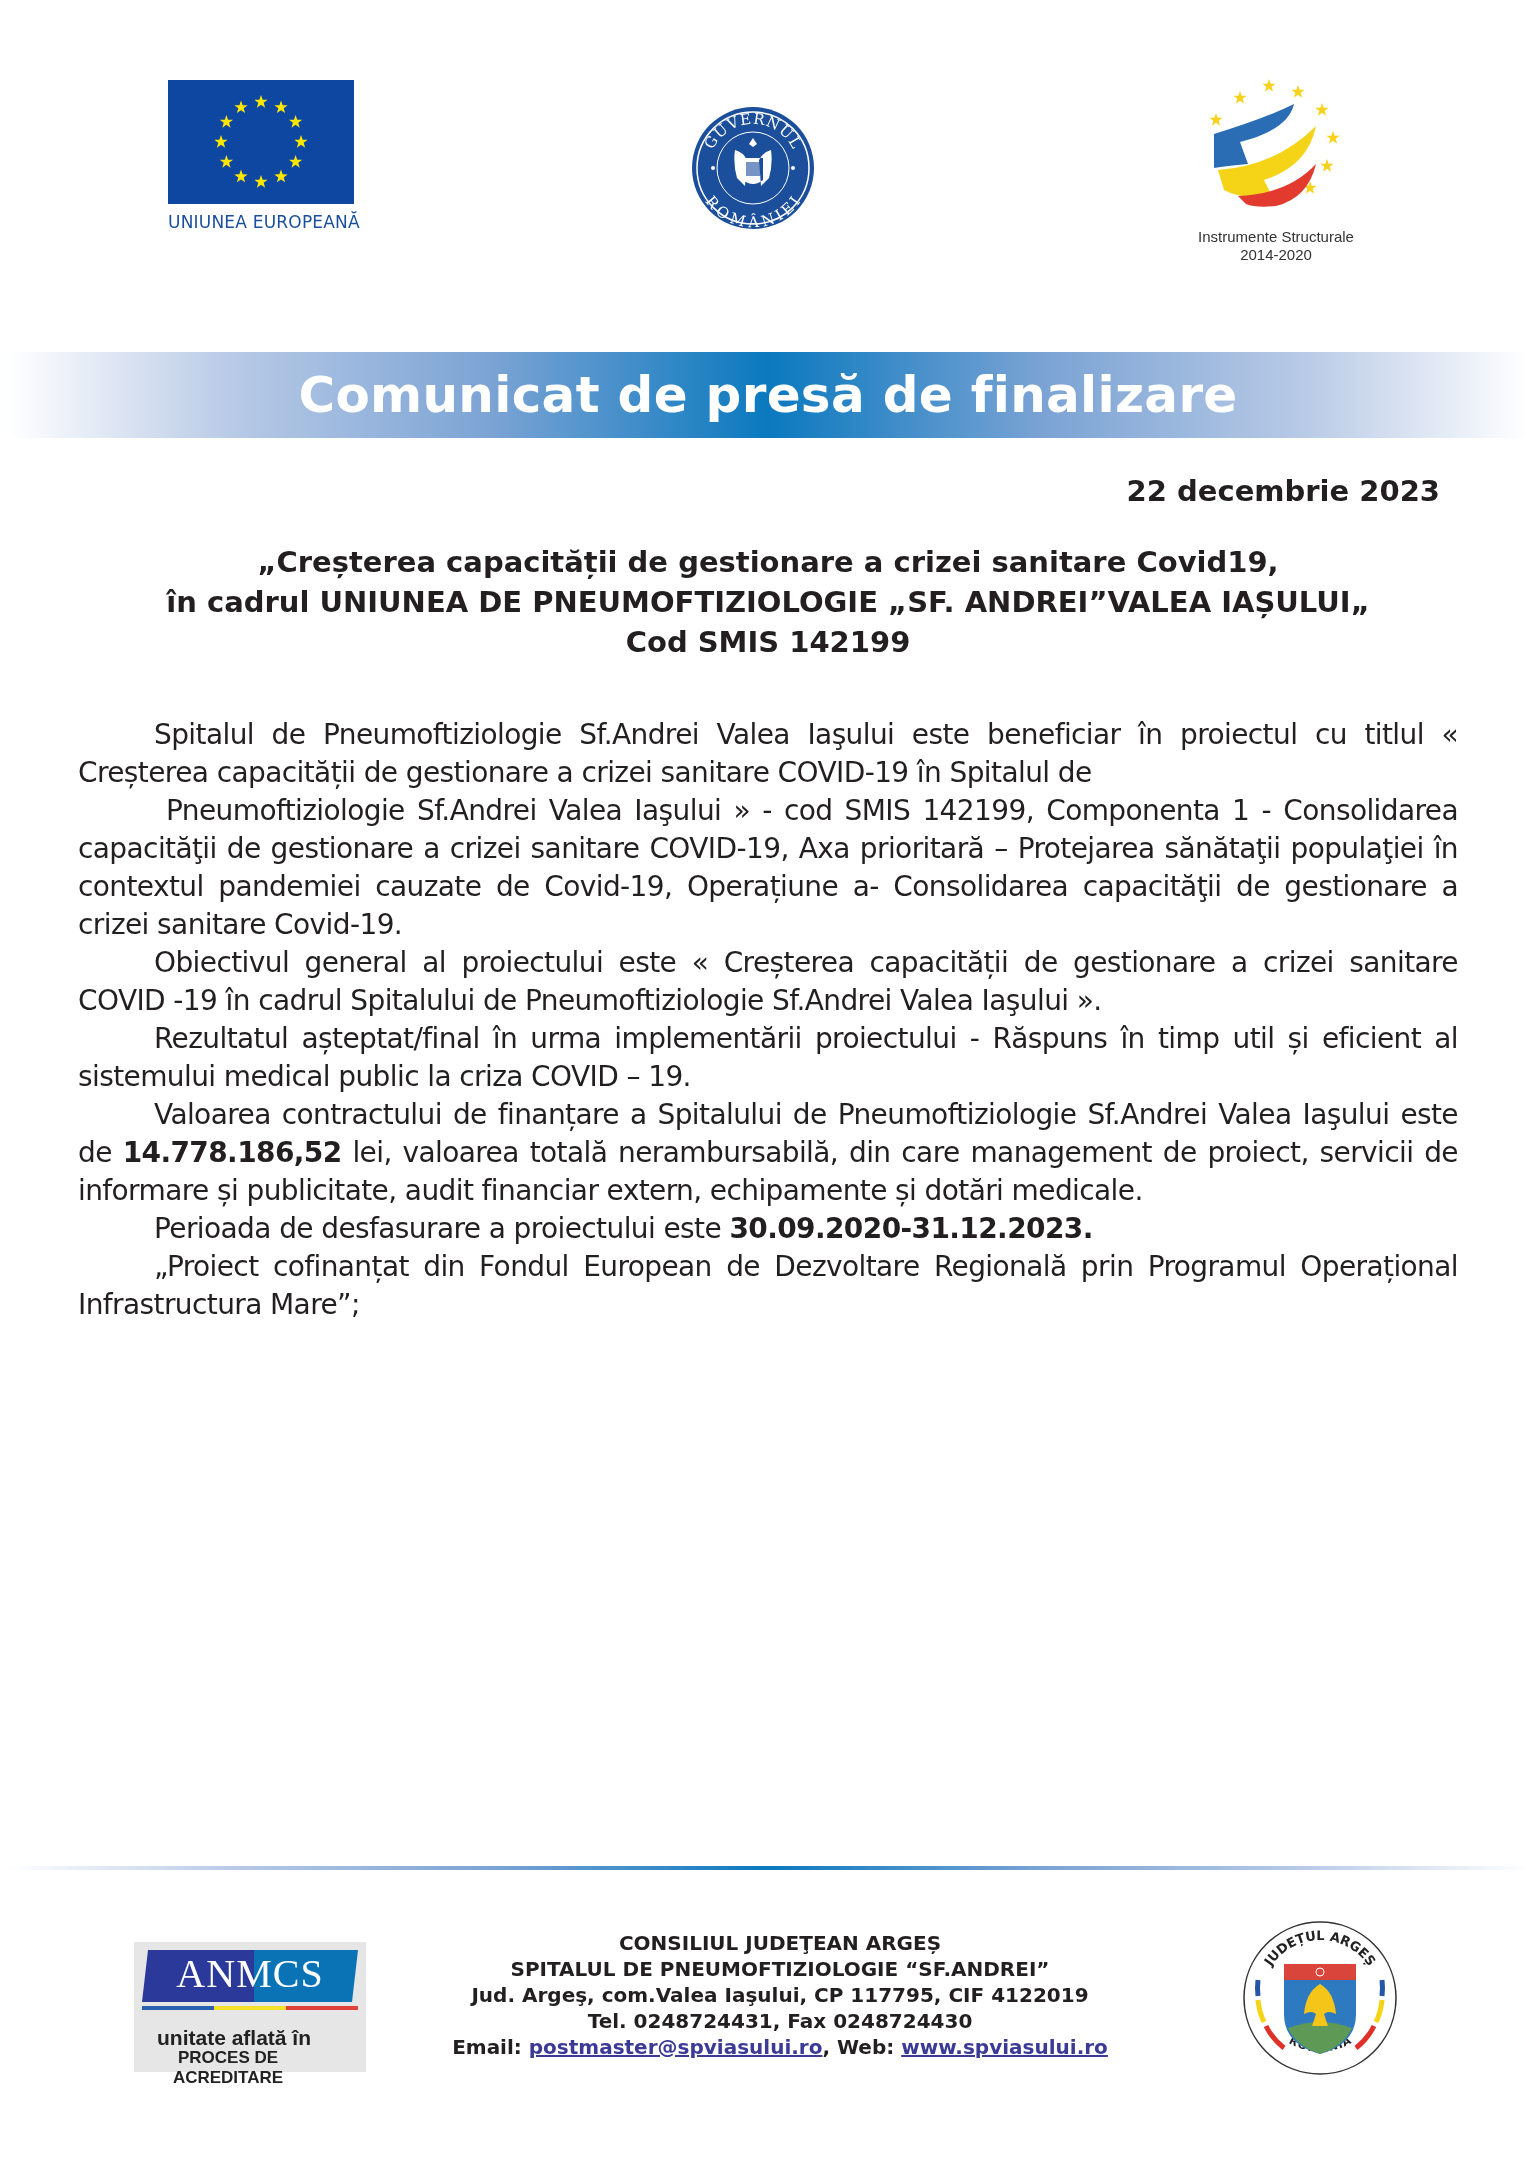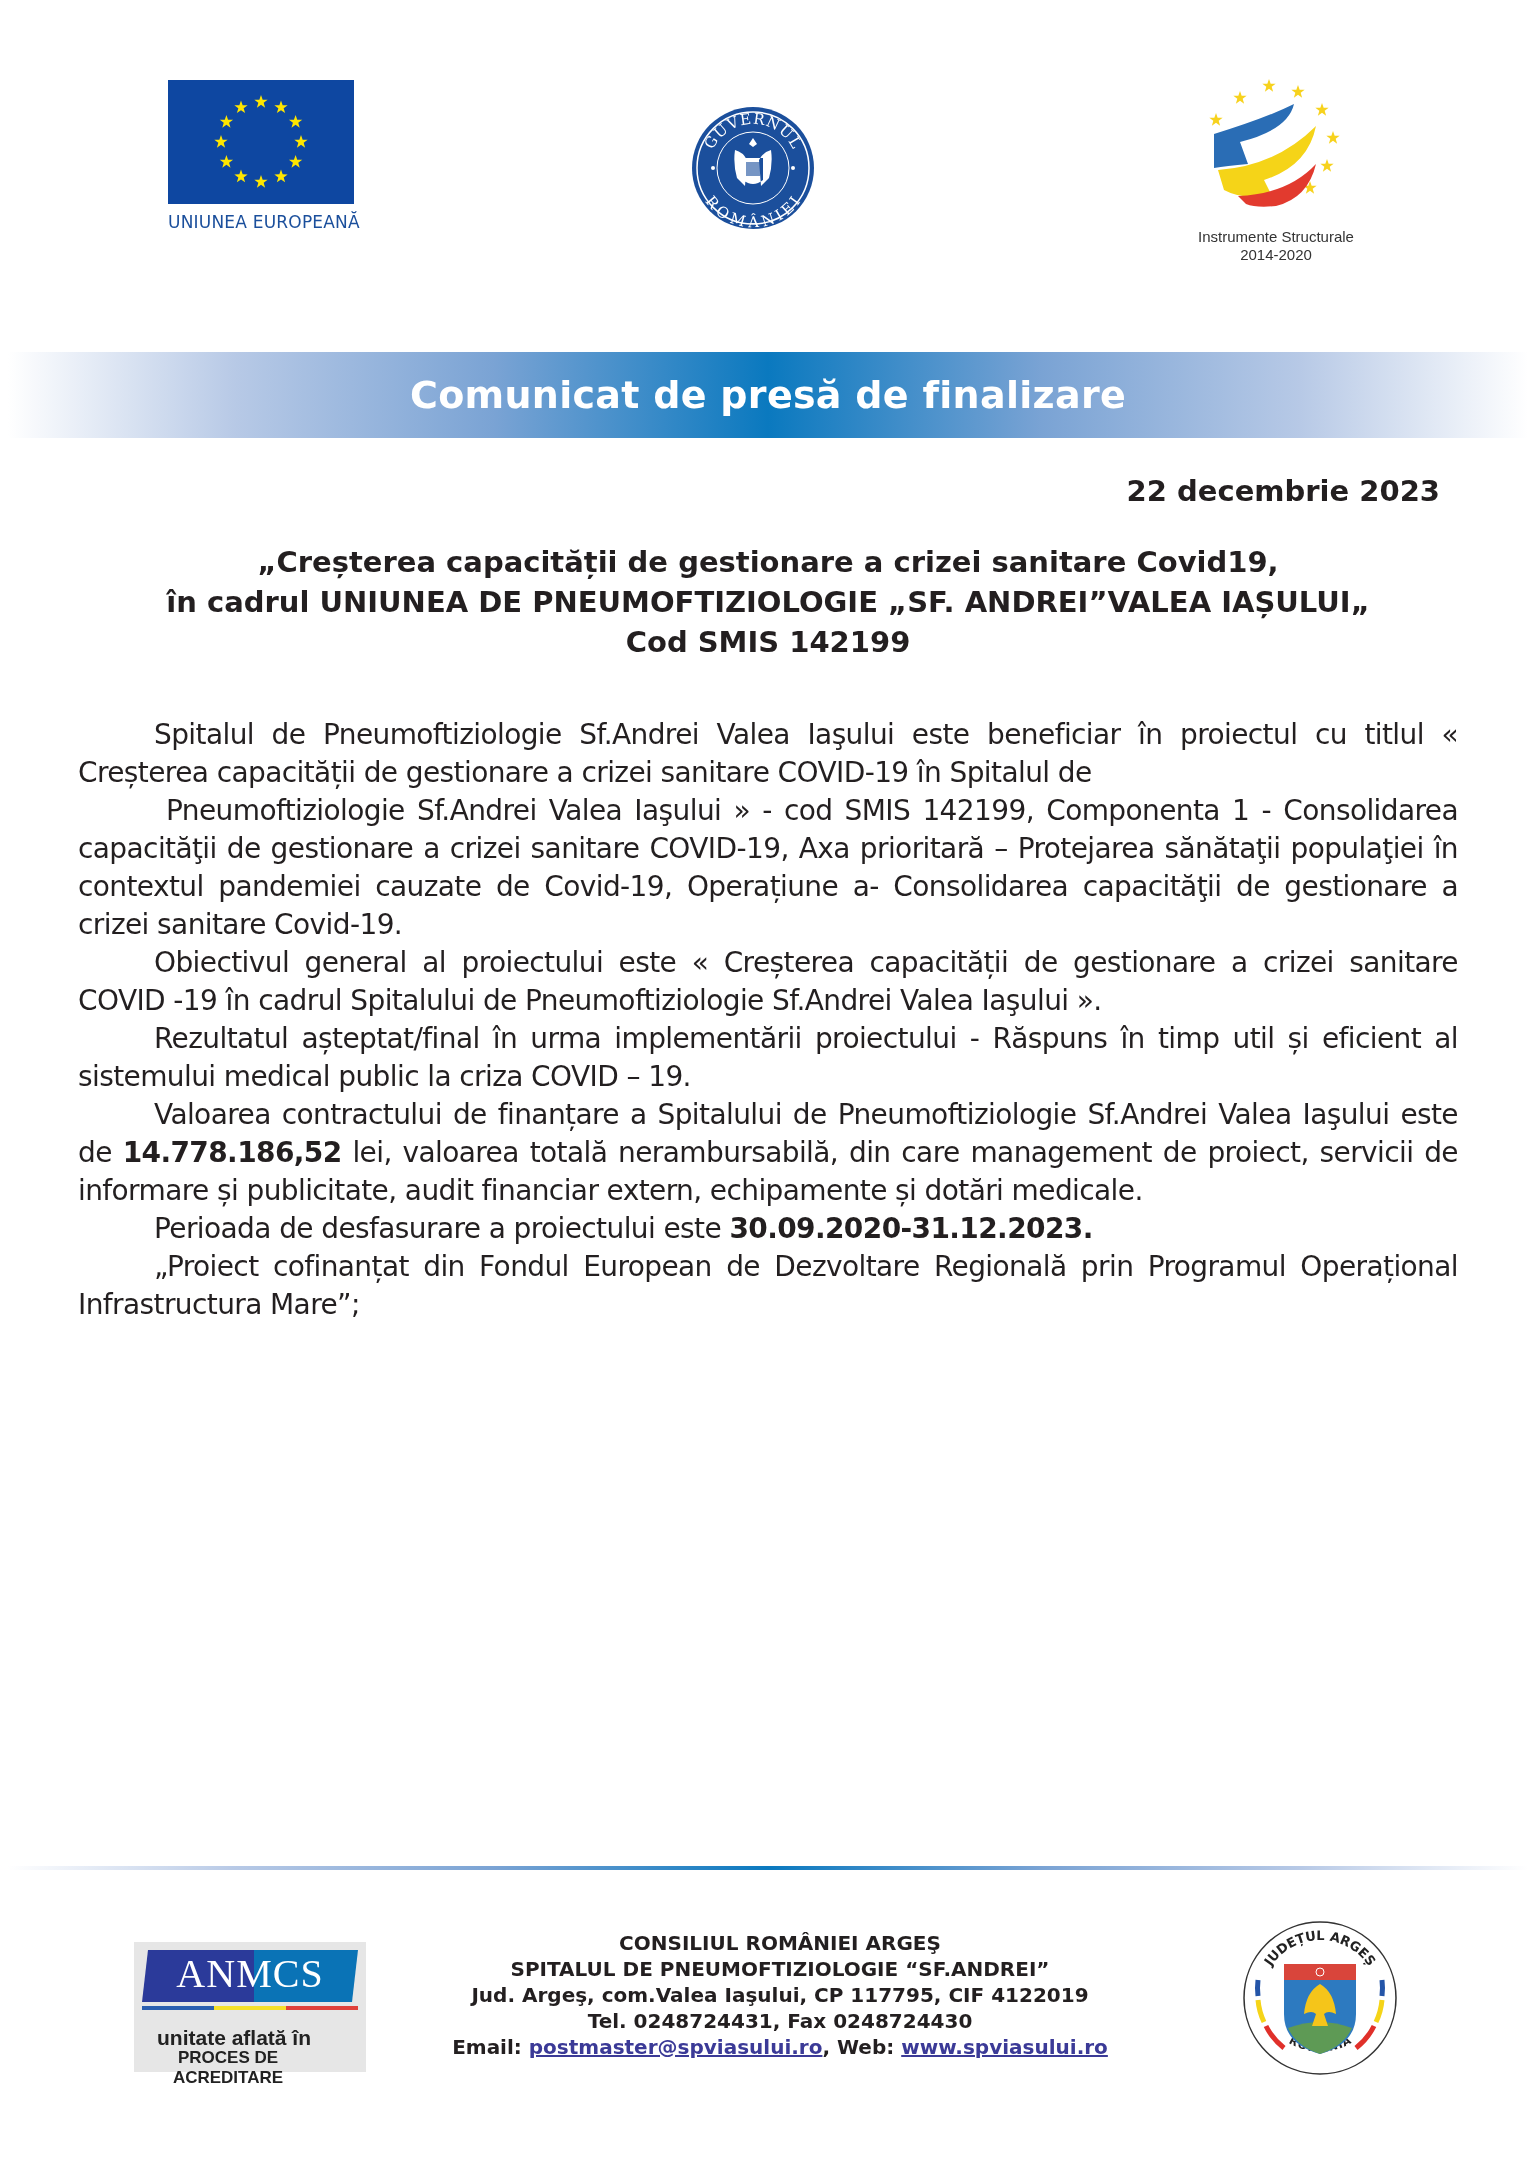--- a/index.html
+++ b/index.html
@@ -16,21 +16,21 @@
 
     .is-logo { position: absolute; left: 1176px; top: 68px; width: 200px; }
     .is-caption { text-align: center; font-family: "Liberation Sans", sans-serif; font-weight: normal; font-size: 15px; color: #333; line-height: 18px; margin-top: 6px; }
 
     
     .banner {
       position: absolute; left: 8px; top: 352px; width: 1520px; height: 86px;
       background: linear-gradient(to right, #ffffff 0%, #b7c9e6 15%, #7aa3d4 32%, #0a79bf 50%, #7aa3d4 68%, #b7c9e6 85%, #ffffff 100%);
       display: flex; align-items: center; justify-content: center;
     }
-    .banner-title { color: #ffffff; font-family: "DejaVu Sans", sans-serif; font-weight: bold; font-size: 38px; letter-spacing: 0.3px; }
+    .banner-title { color: #ffffff; font-family: "DejaVu Sans", sans-serif; font-weight: bold; font-size: 50px; letter-spacing: 0.3px; }
 
     
     .date { position: absolute; right: 96px; top: 474px; font-weight: bold; font-size: 29px; color: #231f20; }
     .project-title { position: absolute; left: 80px; width: 1376px; top: 542px; text-align: center; font-weight: bold; font-size: 29px; line-height: 40px; color: #231f20; }
 
     
     .body-text { position: absolute; left: 78px; width: 1380px; top: 716px; font-family: "DejaVu Sans", sans-serif; font-size: 28px; line-height: 38px; color: #231f20; letter-spacing: -0.6px; }
     .body-text p { text-align: justify; text-indent: 76px; }
     .body-text b { font-weight: bold; }
     .indent-line { display: block; padding-left: 88px; }
@@ -163,21 +163,21 @@
     <rect x="0" y="56" width="72" height="4" fill="#2b5fb0"></rect>
     <rect x="72" y="56" width="72" height="4" fill="#f5e02a"></rect>
     <rect x="144" y="56" width="72" height="4" fill="#e0413a"></rect>
   </svg>
   <div class="anmcs-text" style="left:8px; top:8px; width:216px;">ANMCS</div>
   <div class="anmcs-sub1">unitate aflată în</div>
   <div class="anmcs-sub2">PROCES DE ACREDITARE</div>
 </div>
 
 <div class="contact">
-  <span class="line">CONSILIUL ROMÂNIEI ARGEŞ</span>
+  <span class="line">CONSILIUL JUDEŢEAN ARGEȘ</span>
   <span class="line">SPITALUL DE PNEUMOFTIZIOLOGIE “SF.ANDREI”</span>
   <span class="line">Jud. Argeş, com.Valea Iaşului, CP 117795, CIF 4122019</span>
   <span class="line">Tel. 0248724431, Fax 0248724430</span>
   <span class="line">
     <span>Email: </span><a>postmaster@spviasului.ro</a><span>, Web: </span><a>www.spviasului.ro</a>
   </span>
 </div>
 
 <div class="arges">
   <svg width="160" height="160" viewBox="0 0 160 160">

